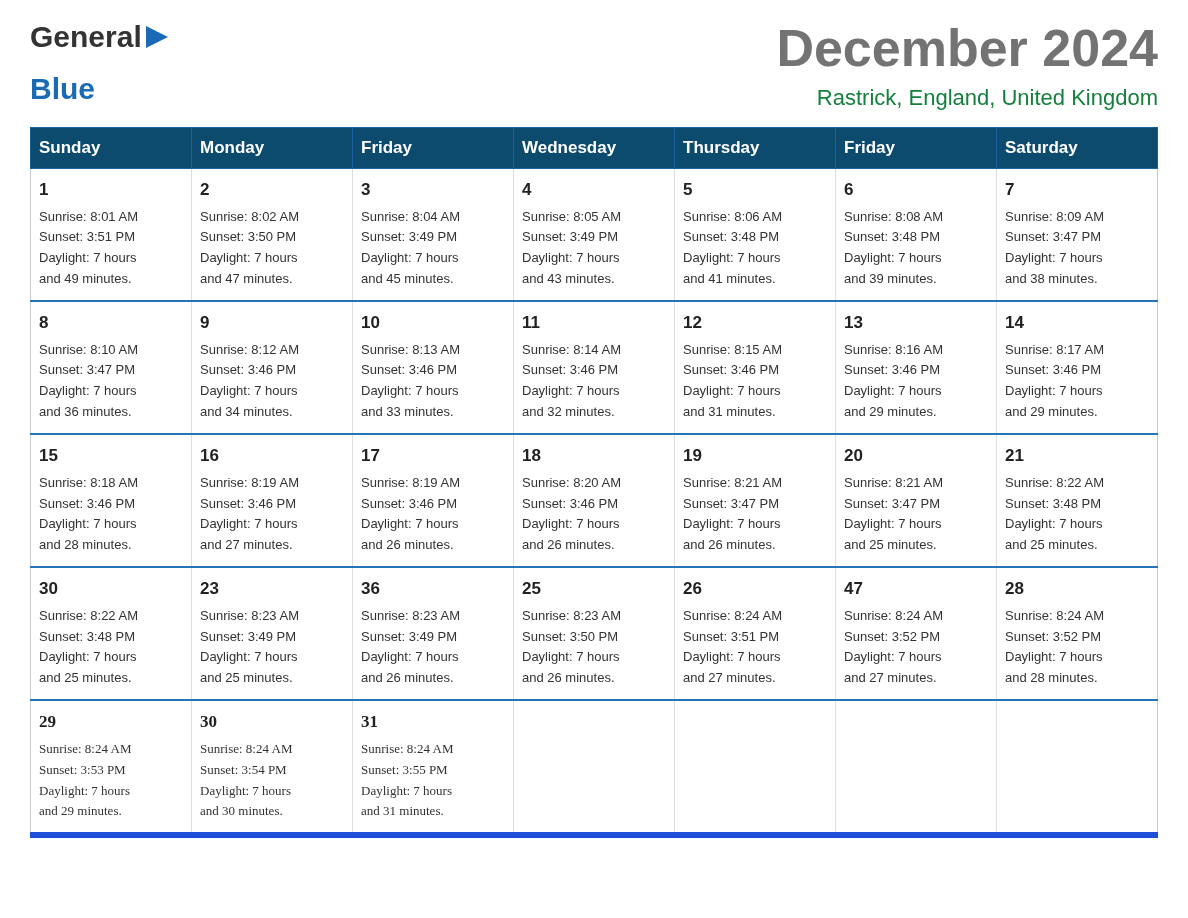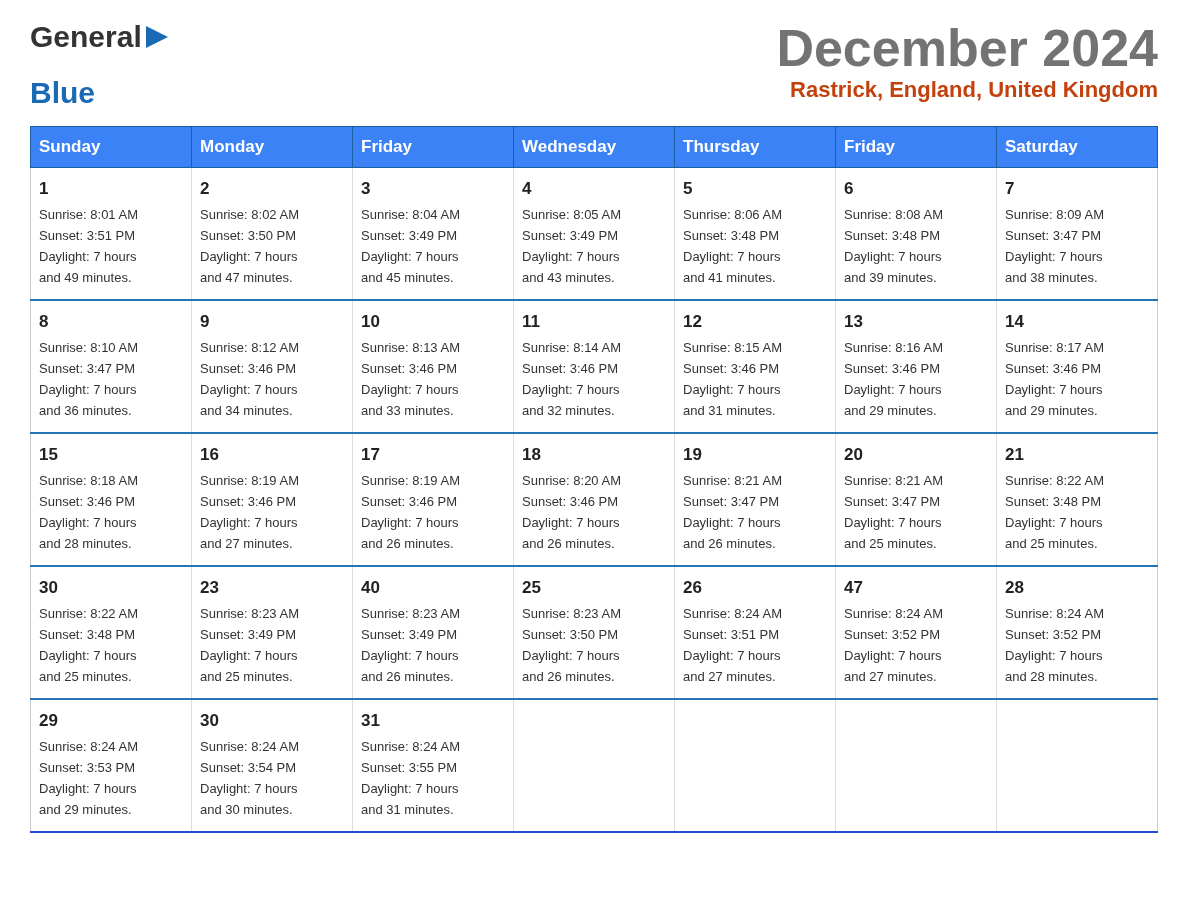--- a/index.html
+++ b/index.html
@@ -13,44 +13,42 @@
     .header {
       display: flex;
       justify-content: space-between;
       align-items: flex-start;
       margin-bottom: 16px;
     }
     .logo {
       display: flex;
       flex-direction: column;
       align-items: flex-start;
-      gap: 12px;
     }
     .title-section {
       text-align: right;
     }
     .month-title {
       font-size: 52px;
       font-weight: bold;
       color: #737373;
       line-height: 1.1;
     }
     .location {
       font-size: 22px;
-      color: #c2410c;
-      margin-top: 0;
-      font-weight: bold;
+      color: #15803d;
+      margin-top: 8px;
     }
     table {
       width: 100%;
       border-collapse: collapse;
       table-layout: fixed;
     }
     thead tr th {
-      background-color: #3b82f6;
+      background-color: #0c4a6e;
       color: #fff;
       padding: 10px 8px;
       font-size: 17px;
       font-weight: bold;
       text-align: left;
       border: 1px solid #1a5fa0;
     }
     tbody tr td {
       vertical-align: top;
       padding: 8px 8px 10px 8px;
@@ -75,21 +73,22 @@
       display: block;
       margin-bottom: 3px;
     }
     .day-info {
       font-size: 13px;
       color: #333;
       line-height: 1.6;
       margin-top: 36px;
     }
     tbody tr:last-child td {
-      border-bottom: 2px solid #1d4ed8;
+      border-bottom: 6px solid #1d4ed8;
+      font-family: Liberation Serif, serif;
     }
     .logo-row {
       display: flex;
       align-items: center;
     }
     .logo-general {
       font-size: 30px;
       font-weight: bold;
       color: #333;
     }
@@ -100,21 +99,21 @@
 <div class="header">
   <div class="logo">
     <div class="logo-row">
       <span class="logo-general">General</span>
       <span style="display:inline-block;margin-left:4px;margin-top:4px;">
         <svg width="22" height="22" viewBox="0 0 22 22">
           <polygon points="0,0 22,11 0,22" fill="#1a6ab5"></polygon>
         </svg>
       </span>
     </div>
-    <div style="margin-top:10px;">
+    <div style="margin-top:18px;">
       <span style="font-size:30px;font-weight:bold;color:#1a6ab5;">Blue</span>
     </div>
   </div>
   <div class="title-section">
     <div class="month-title">December 2024</div>
     <div class="location">Rastrick, England, United Kingdom</div>
   </div>
 </div>
 
 <table>
@@ -153,21 +152,21 @@
         <td><span class="day-num">16</span><span class="day-info">Sunrise: 8:19 AM<br>Sunset: 3:46 PM<br>Daylight: 7 hours<br>and 27 minutes.</span></td>
         <td><span class="day-num">17</span><span class="day-info">Sunrise: 8:19 AM<br>Sunset: 3:46 PM<br>Daylight: 7 hours<br>and 26 minutes.</span></td>
         <td><span class="day-num">18</span><span class="day-info">Sunrise: 8:20 AM<br>Sunset: 3:46 PM<br>Daylight: 7 hours<br>and 26 minutes.</span></td>
         <td><span class="day-num">19</span><span class="day-info">Sunrise: 8:21 AM<br>Sunset: 3:47 PM<br>Daylight: 7 hours<br>and 26 minutes.</span></td>
         <td><span class="day-num">20</span><span class="day-info">Sunrise: 8:21 AM<br>Sunset: 3:47 PM<br>Daylight: 7 hours<br>and 25 minutes.</span></td>
         <td><span class="day-num">21</span><span class="day-info">Sunrise: 8:22 AM<br>Sunset: 3:48 PM<br>Daylight: 7 hours<br>and 25 minutes.</span></td>
       </tr>
       <tr>
         <td><span class="day-num">30</span><span class="day-info">Sunrise: 8:22 AM<br>Sunset: 3:48 PM<br>Daylight: 7 hours<br>and 25 minutes.</span></td>
         <td><span class="day-num">23</span><span class="day-info">Sunrise: 8:23 AM<br>Sunset: 3:49 PM<br>Daylight: 7 hours<br>and 25 minutes.</span></td>
-        <td><span class="day-num">40</span><span class="day-info">Sunrise: 8:23 AM<br>Sunset: 3:49 PM<br>Daylight: 7 hours<br>and 26 minutes.</span></td>
+        <td><span class="day-num">36</span><span class="day-info">Sunrise: 8:23 AM<br>Sunset: 3:49 PM<br>Daylight: 7 hours<br>and 26 minutes.</span></td>
         <td><span class="day-num">25</span><span class="day-info">Sunrise: 8:23 AM<br>Sunset: 3:50 PM<br>Daylight: 7 hours<br>and 26 minutes.</span></td>
         <td><span class="day-num">26</span><span class="day-info">Sunrise: 8:24 AM<br>Sunset: 3:51 PM<br>Daylight: 7 hours<br>and 27 minutes.</span></td>
         <td><span class="day-num">47</span><span class="day-info">Sunrise: 8:24 AM<br>Sunset: 3:52 PM<br>Daylight: 7 hours<br>and 27 minutes.</span></td>
         <td><span class="day-num">28</span><span class="day-info">Sunrise: 8:24 AM<br>Sunset: 3:52 PM<br>Daylight: 7 hours<br>and 28 minutes.</span></td>
       </tr>
       <tr>
         <td><span class="day-num">29</span><span class="day-info">Sunrise: 8:24 AM<br>Sunset: 3:53 PM<br>Daylight: 7 hours<br>and 29 minutes.</span></td>
         <td><span class="day-num">30</span><span class="day-info">Sunrise: 8:24 AM<br>Sunset: 3:54 PM<br>Daylight: 7 hours<br>and 30 minutes.</span></td>
         <td><span class="day-num">31</span><span class="day-info">Sunrise: 8:24 AM<br>Sunset: 3:55 PM<br>Daylight: 7 hours<br>and 31 minutes.</span></td>
         <td></td>

